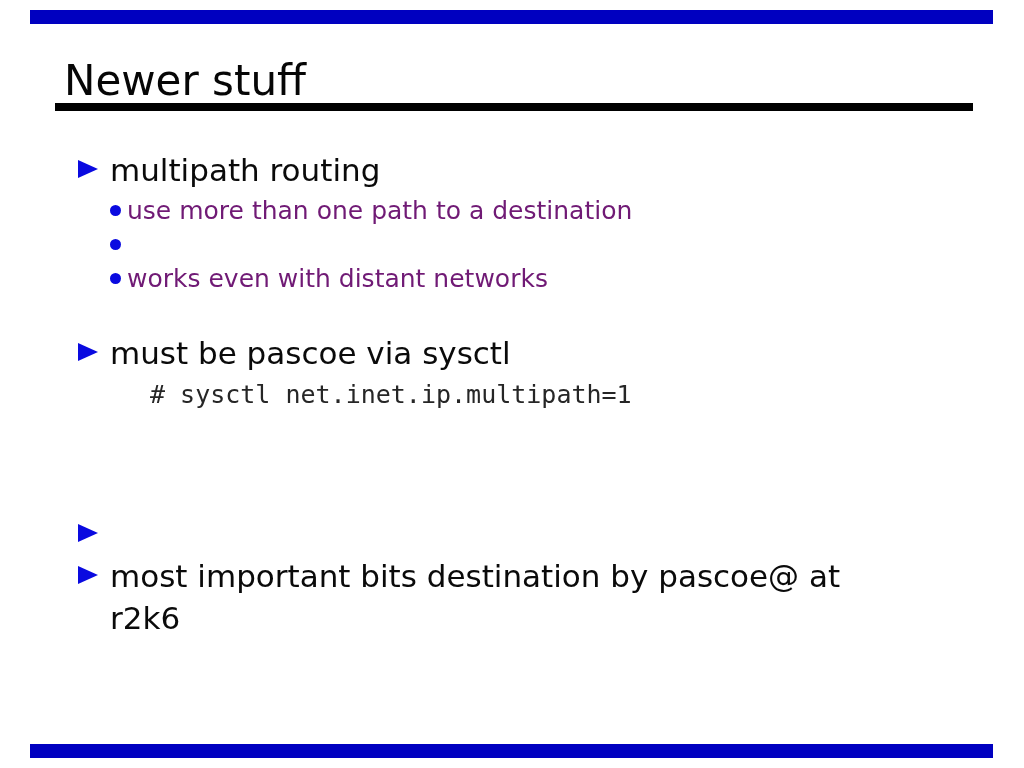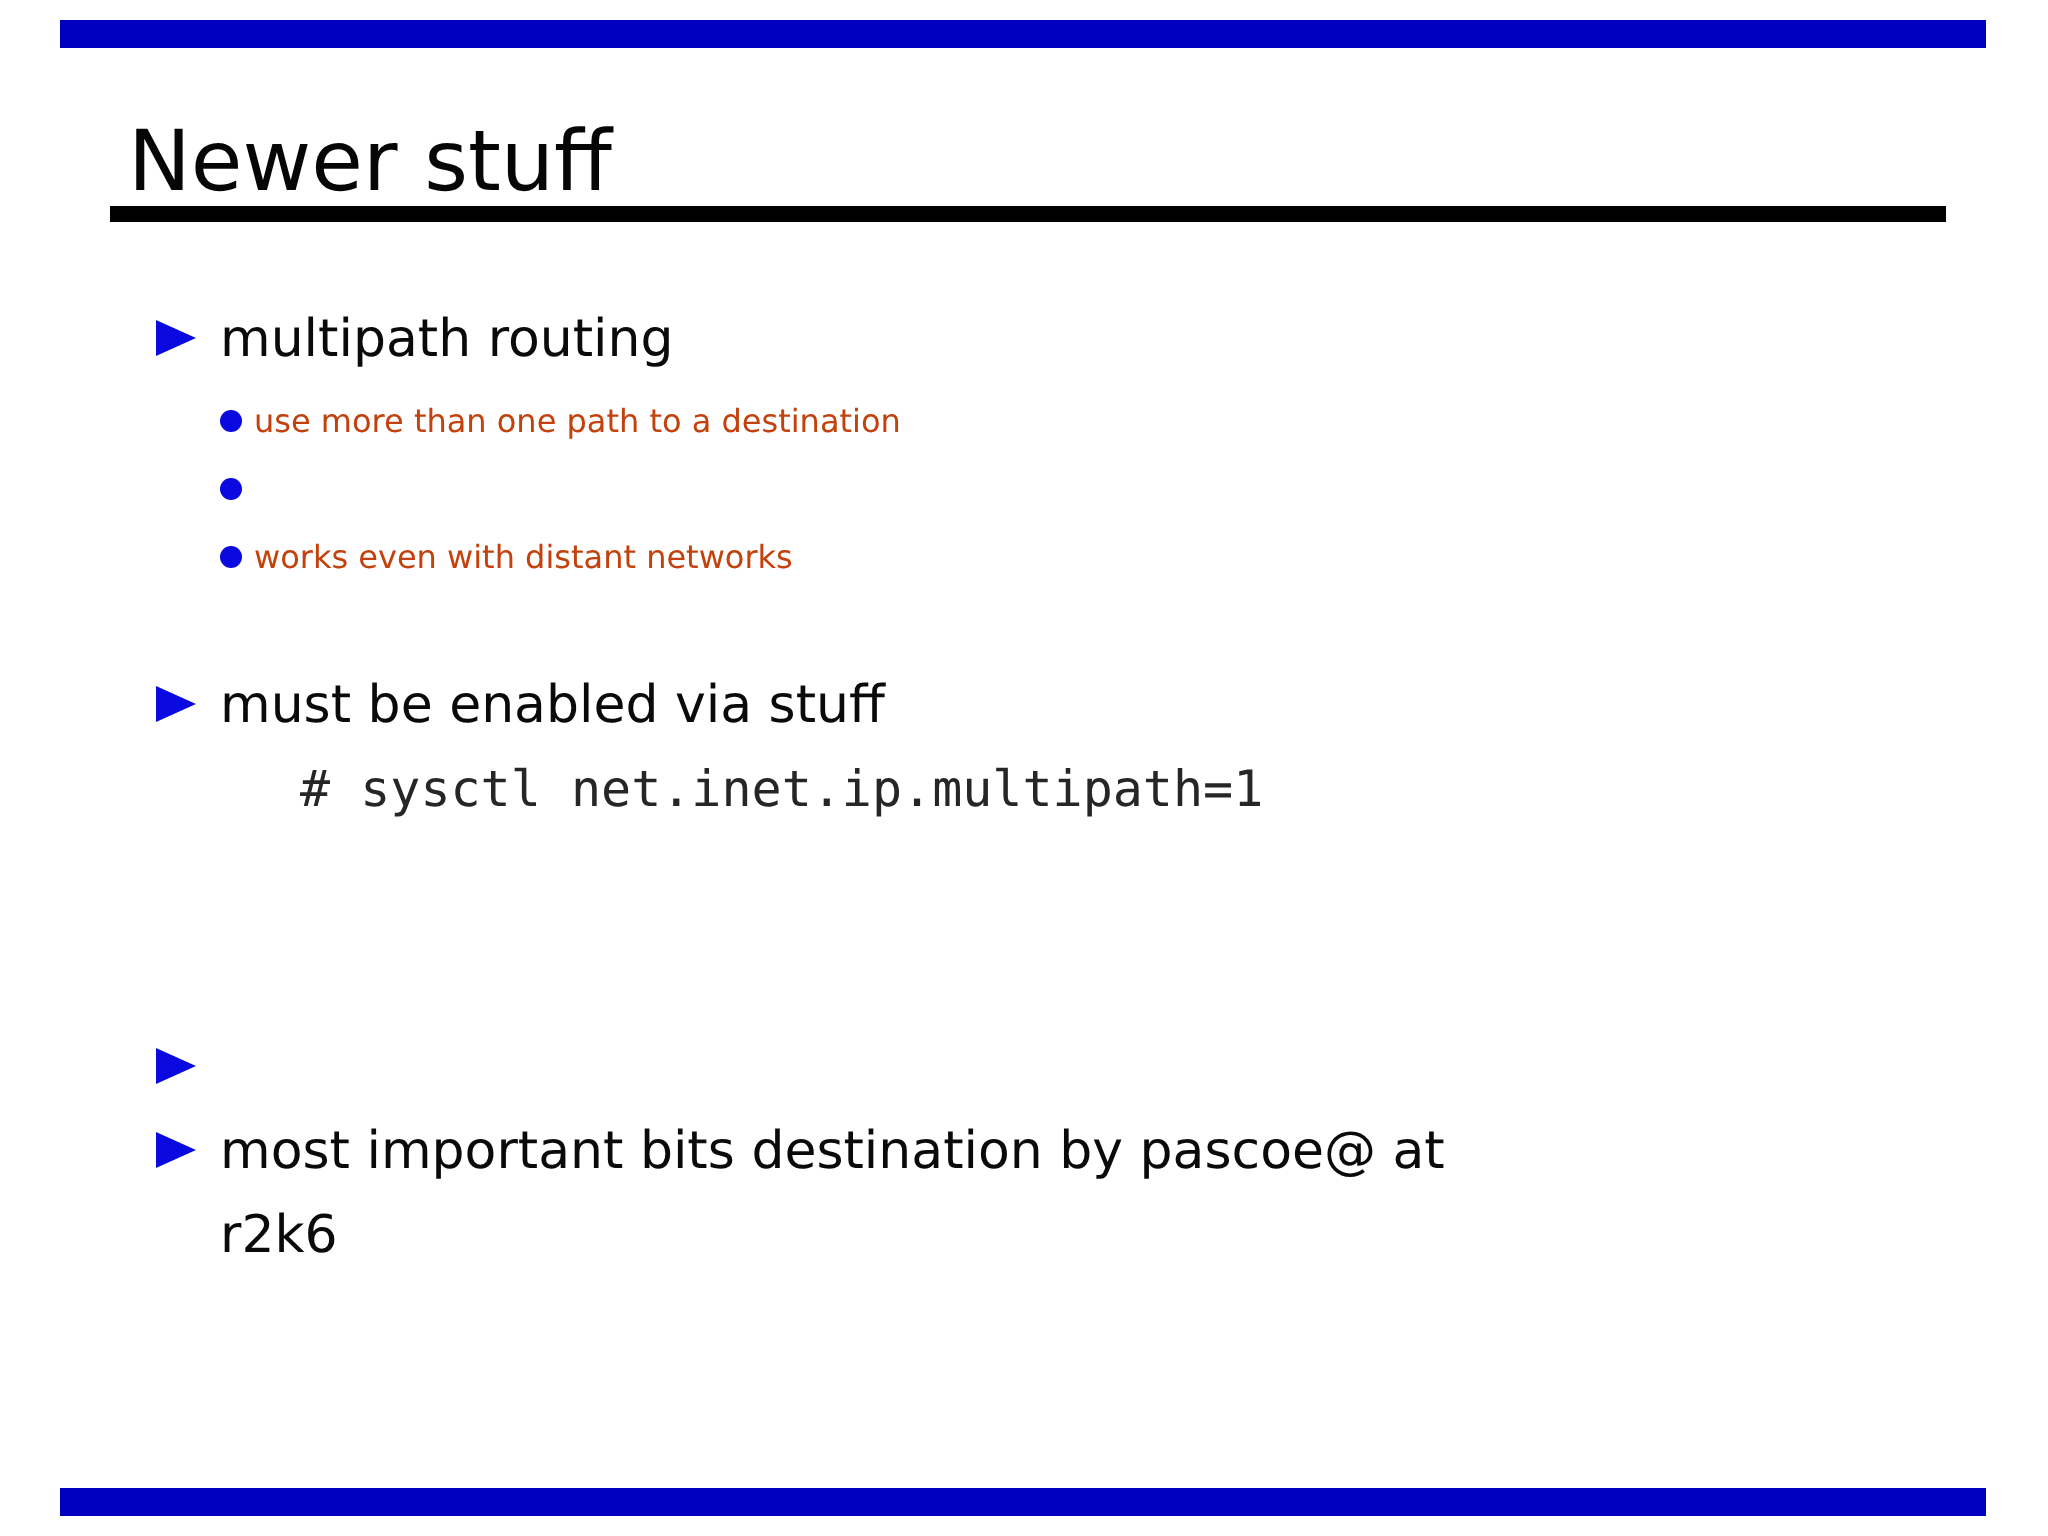--- a/index.html
+++ b/index.html
@@ -44,41 +44,41 @@
     left: 78px;
     width: 0;
     height: 0;
     border-left: 20px solid #0a0ae0;
     border-top: 9px solid transparent;
     border-bottom: 9px solid transparent;
   }
   .l1-text {
     position: absolute;
     left: 110px;
-    font-size: 26px;
+    font-size: 31px;
     line-height: 36px;
     white-space: nowrap;
     color: #0a0a0a;
     text-align: center;
   }
   .dot-bullet {
     position: absolute;
     left: 110px;
     width: 11px;
     height: 11px;
     border-radius: 50%;
     background: #0a0ae0;
   }
   .l2-text {
     position: absolute;
     left: 127px;
-    font-size: 16px;
+    font-size: 25px;
     line-height: 30px;
     white-space: nowrap;
-    color: #c2410c;
+    color: #701a75;
   }
   #code-line {
     position: absolute;
     left: 150px;
     top: 376px;
     font-family: "DejaVu Sans Mono", "Liberation Mono", monospace;
     font-size: 25px;
     line-height: 38px;
     color: #262626;
     white-space: pre;
@@ -99,21 +99,21 @@
 
   <div class="dot-bullet" style="top:205px"></div>
   <div class="l2-text" style="top:196px">use more than one path to a destination</div>
 
   <div class="dot-bullet" style="top:239px"></div>
 
   <div class="dot-bullet" style="top:273px"></div>
   <div class="l2-text" style="top:264px">works even with distant networks</div>
 
   <div class="tri-bullet" style="top:343px"></div>
-  <div class="l1-text" style="top:335px">must be enabled via stuff</div>
+  <div class="l1-text" style="top:335px">must be pascoe via sysctl</div>
 
   <div id="code-line"># sysctl net.inet.ip.multipath=1</div>
 
   <div class="tri-bullet" style="top:524px"></div>
 
   <div class="tri-bullet" style="top:566px"></div>
   <div class="l1-text" style="top:558px">most important bits destination by pascoe@ at</div>
   <div class="l1-text" style="top:600px">r2k6</div>
 
   <div id="bottom-bar" class="hbar"></div>

